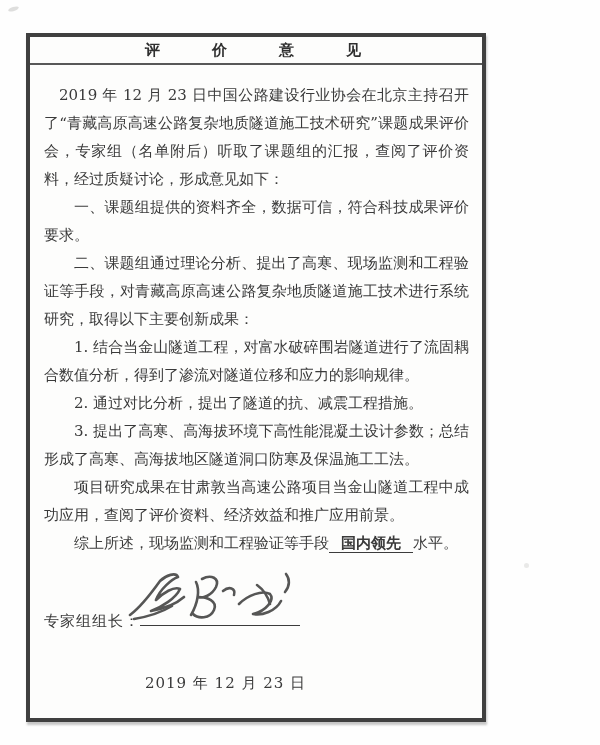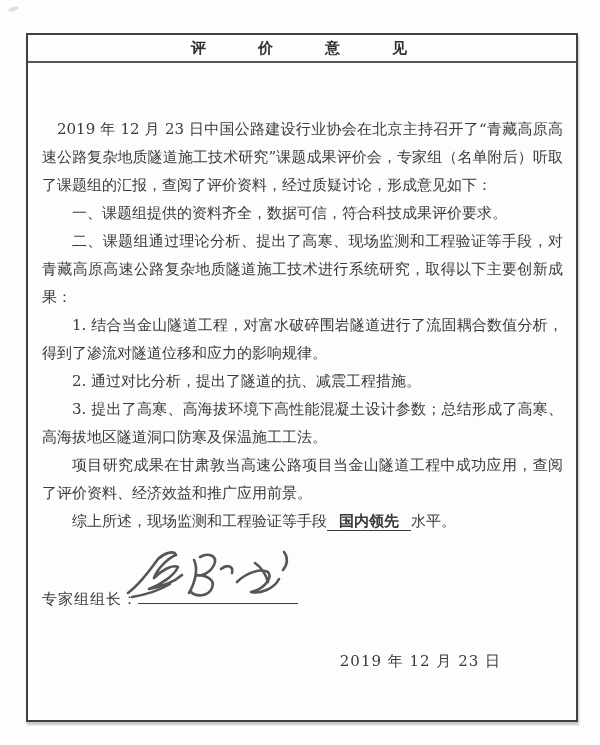--- a/index.html
+++ b/index.html
@@ -8,22 +8,22 @@
     position: relative;
     width: 600px; height: 745px;
     background: #fefefe;
     font-family: "DejaVu Serif", "Liberation Serif", serif;
     color: #3a3a3a;
     overflow: hidden;
   }
   .doc-box {
     position: absolute;
     left: 26px; top: 33px;
-    width: 552px; height: 689px;
-    border: 2px solid #404040;
+    width: 460px; height: 689px;
+    border: 4px solid #404040;
     background: #fdfdfc;
     box-shadow: 1px 3px 2px rgba(130,130,130,0.45);
   }
   .title-row {
     height: 28px;
     border-bottom: 2px solid #585858;
     display: flex;
     align-items: center;
     justify-content: center;
   }
@@ -35,21 +35,21 @@
     white-space: nowrap;
     color: #2f2f2f;
   }
   .doc-body {
     padding: 16px 13px 0 14px;
     font-size: 15px;
     line-height: 28px;
     text-align: justify;
   }
   .doc-body p { text-indent: 2em; }
-  .doc-body p.indent-1 { text-indent: 1em; margin-top: 36px; }
+  .doc-body p.indent-1 { text-indent: 1em; }
   .underlined-rating {
     border-bottom: 1.4px solid #3c3c3c;
     padding: 0 12px;
     font-weight: bold;
   }
   .sig-row {
     margin-top: 50px;
     white-space: nowrap;
   }
   .sig-label {
@@ -63,21 +63,21 @@
     border-bottom: 1.4px solid #3c3c3c;
     vertical-align: baseline;
   }
   .sig-line svg {
     position: absolute;
     left: -14px;
     bottom: -4px;
   }
   .date-row {
     margin-top: 34px;
-    text-align: right;
+    text-align: center;
     padding-right: 62px;
     letter-spacing: 1px;
   }
   
   .artifact { position: absolute; background: #b9b9b6; border-radius: 50%; }
   .artifact.a1 { left: 8px;  top: 7px;   width: 11px; height: 4px; transform: rotate(-18deg); opacity: .45; }
   .artifact.a2 { left: 84px; top: 37px;  width: 7px;  height: 3px; opacity: .4; }
   .artifact.a3 { left: 524px; top: 563px; width: 5px; height: 5px; opacity: .3; }
 </style>
 </head>

